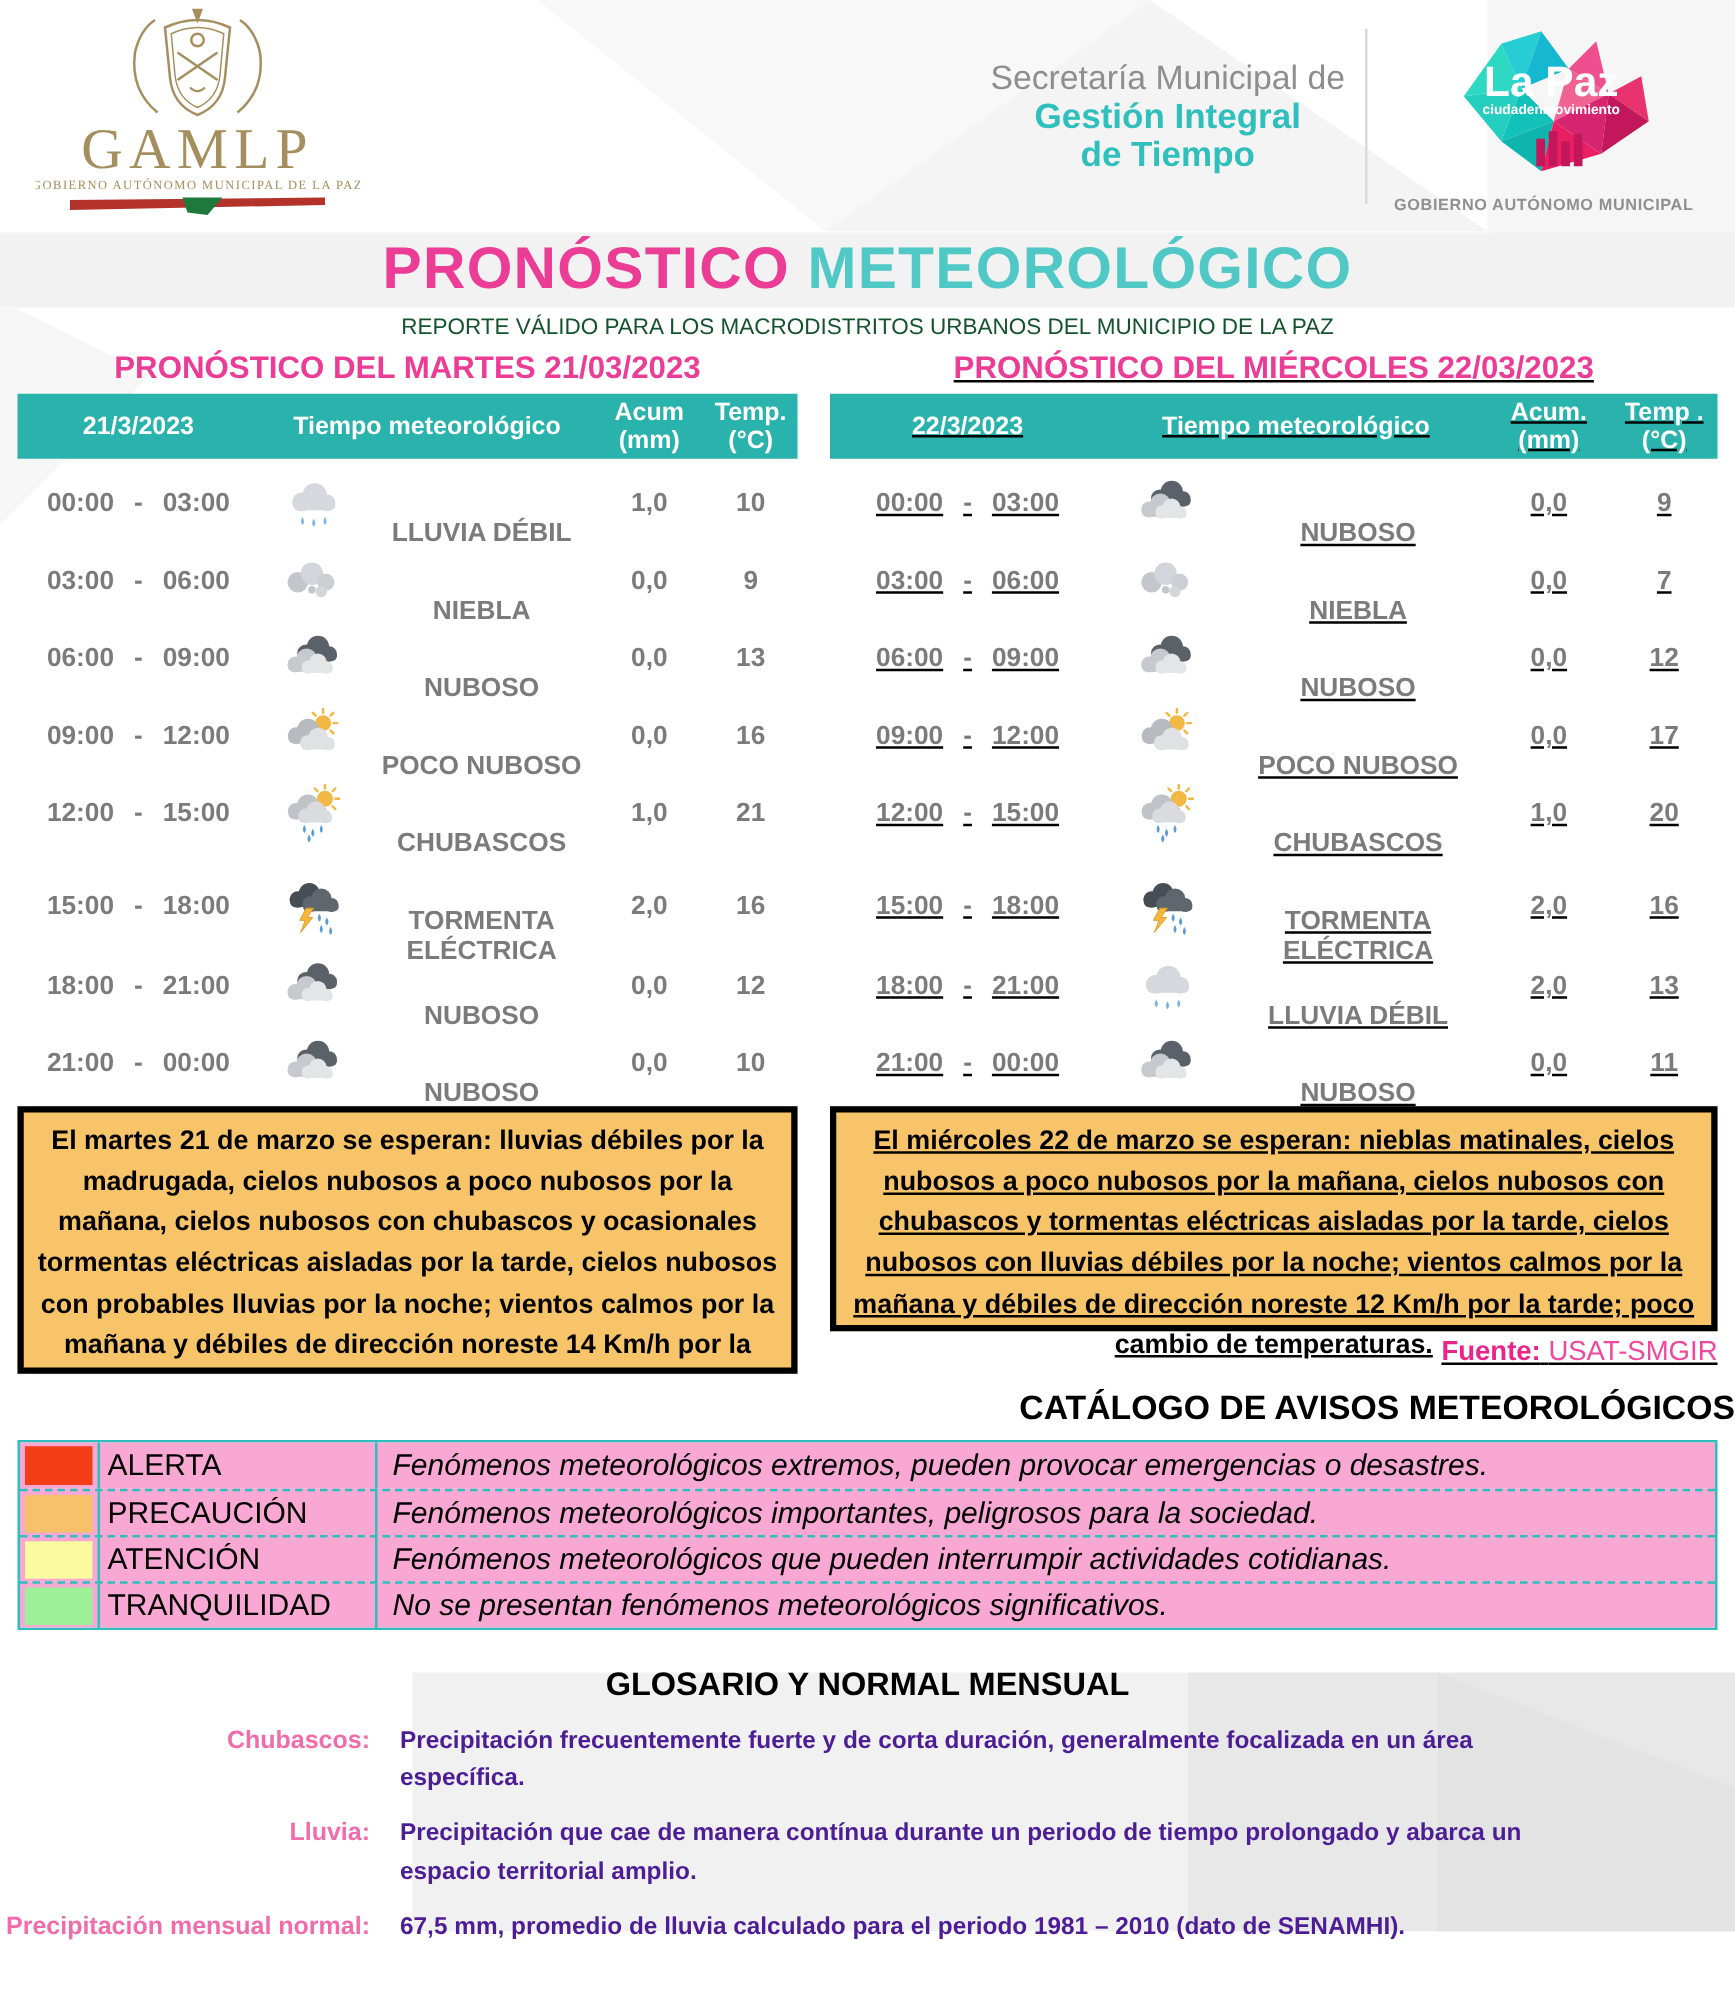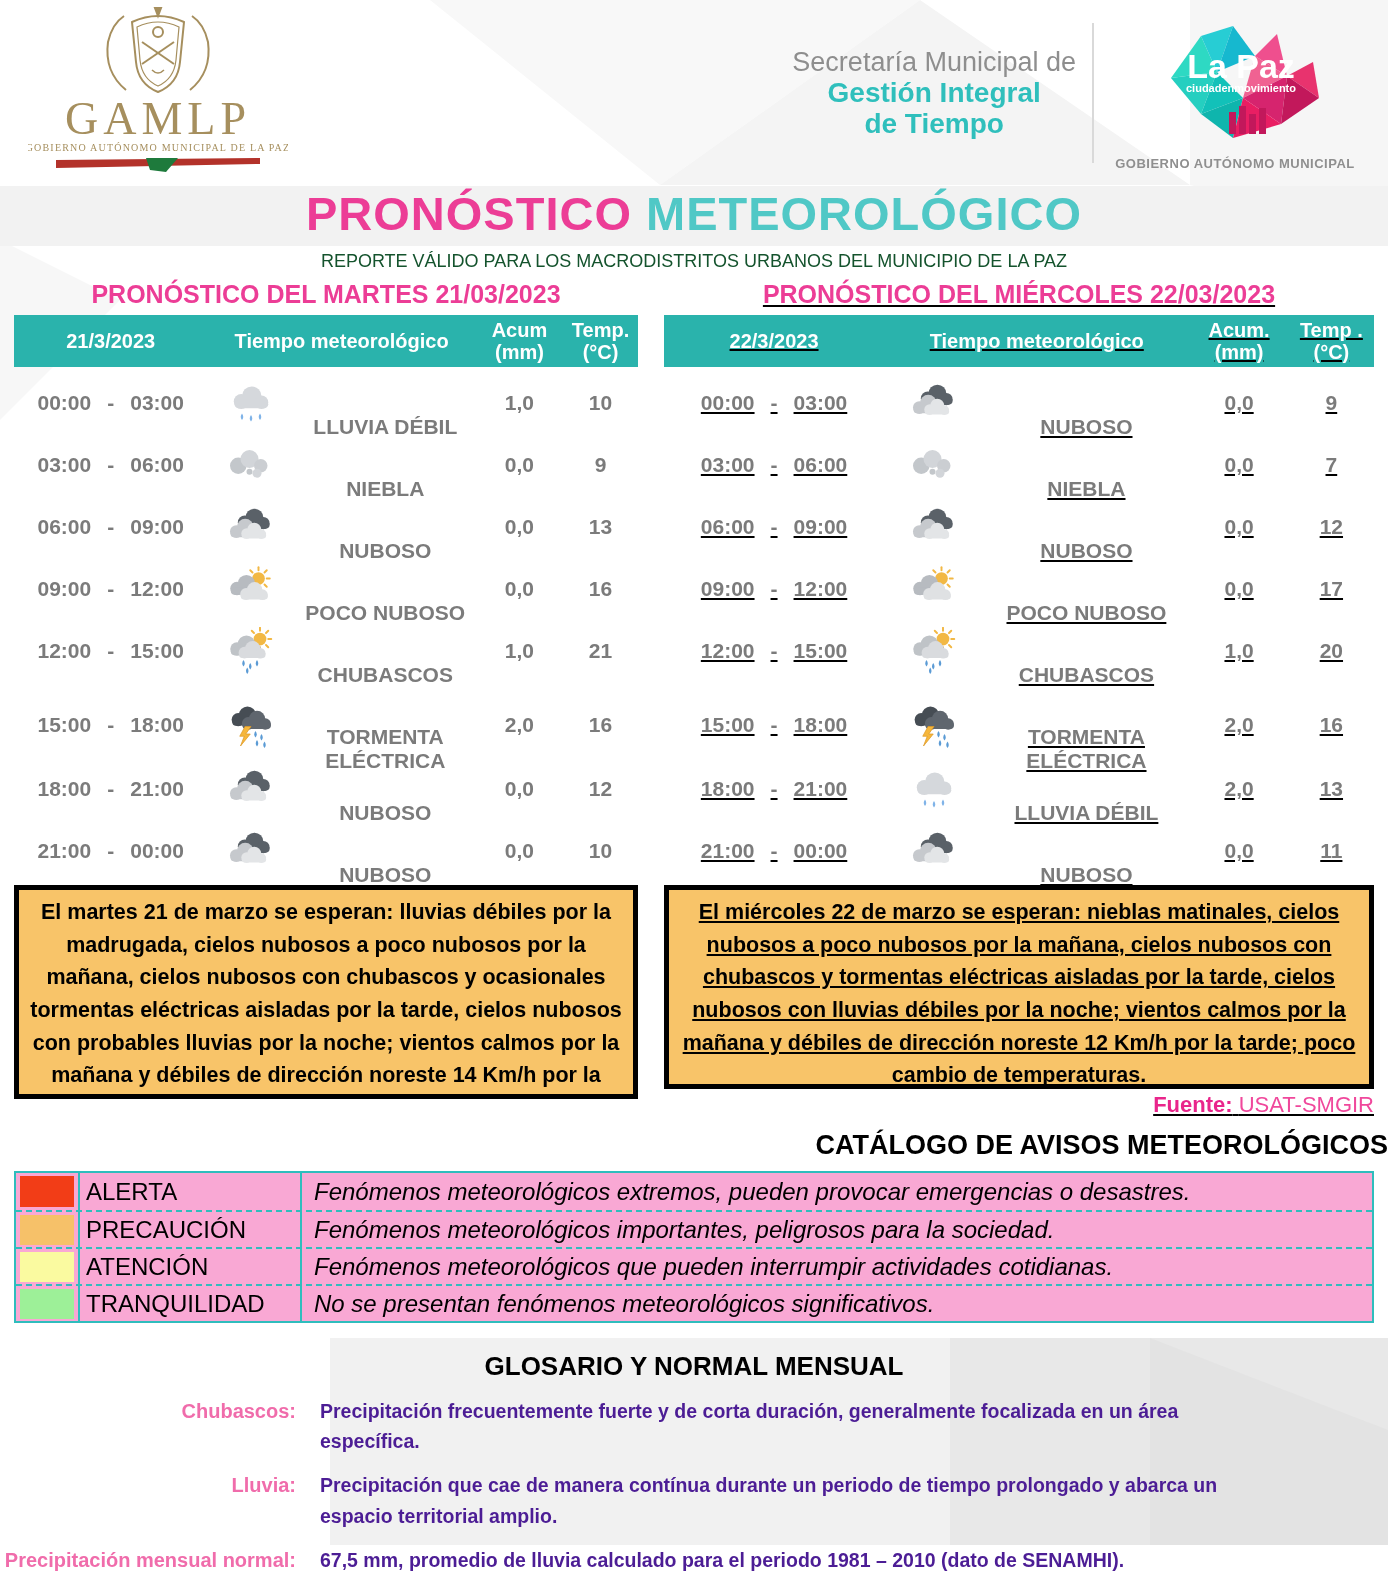--- a/index.html
+++ b/index.html
@@ -47,21 +47,21 @@
   .trow.tall { height:76px; }
   .c.time { display:flex; justify-content:center; gap:16px; white-space:nowrap; }
   .c.icon { display:flex; justify-content:center; }
   .wicon { width:56px; height:48px; }
   .c.cond { text-align:center; line-height:1.15;margin-top:48px; }
   .c.num { text-align:center; }
 
   .summary { background:#f8c469; border:5px solid #000; font-weight:700; font-size:21.5px;
              line-height:1.52; text-align:center; color:#000; padding:6px 8px; margin-top:8px; }
   .col.left .summary { height:214px; overflow:hidden; }
-  .col.right .summary { height:204px; }
+  .col.right .summary { height:180px; }
   .fuente { text-align:right; font-size:22px; padding-top:3px; }
   .fuente .f-label { color:#e9258b; font-weight:800; }
   .fuente .f-value { color:#f0489c; font-weight:400; }
 
   
   .catalog-title { text-align:right; font-size:27px; font-weight:800; padding:12px 0 10px; }
   .catalog { margin:0 14px; border:2px solid #2fbdbd; }
   .cat-row { display:grid; grid-template-columns:64px 222px 1fr; align-items:stretch; background:#f9a8d4;text-align:center; }
   .cat-row + .cat-row { border-top:2px dashed #2fbdbd; }
   .swatch-cell { padding:3px 4px; border-right:2px solid #2fbdbd; display:flex; }

